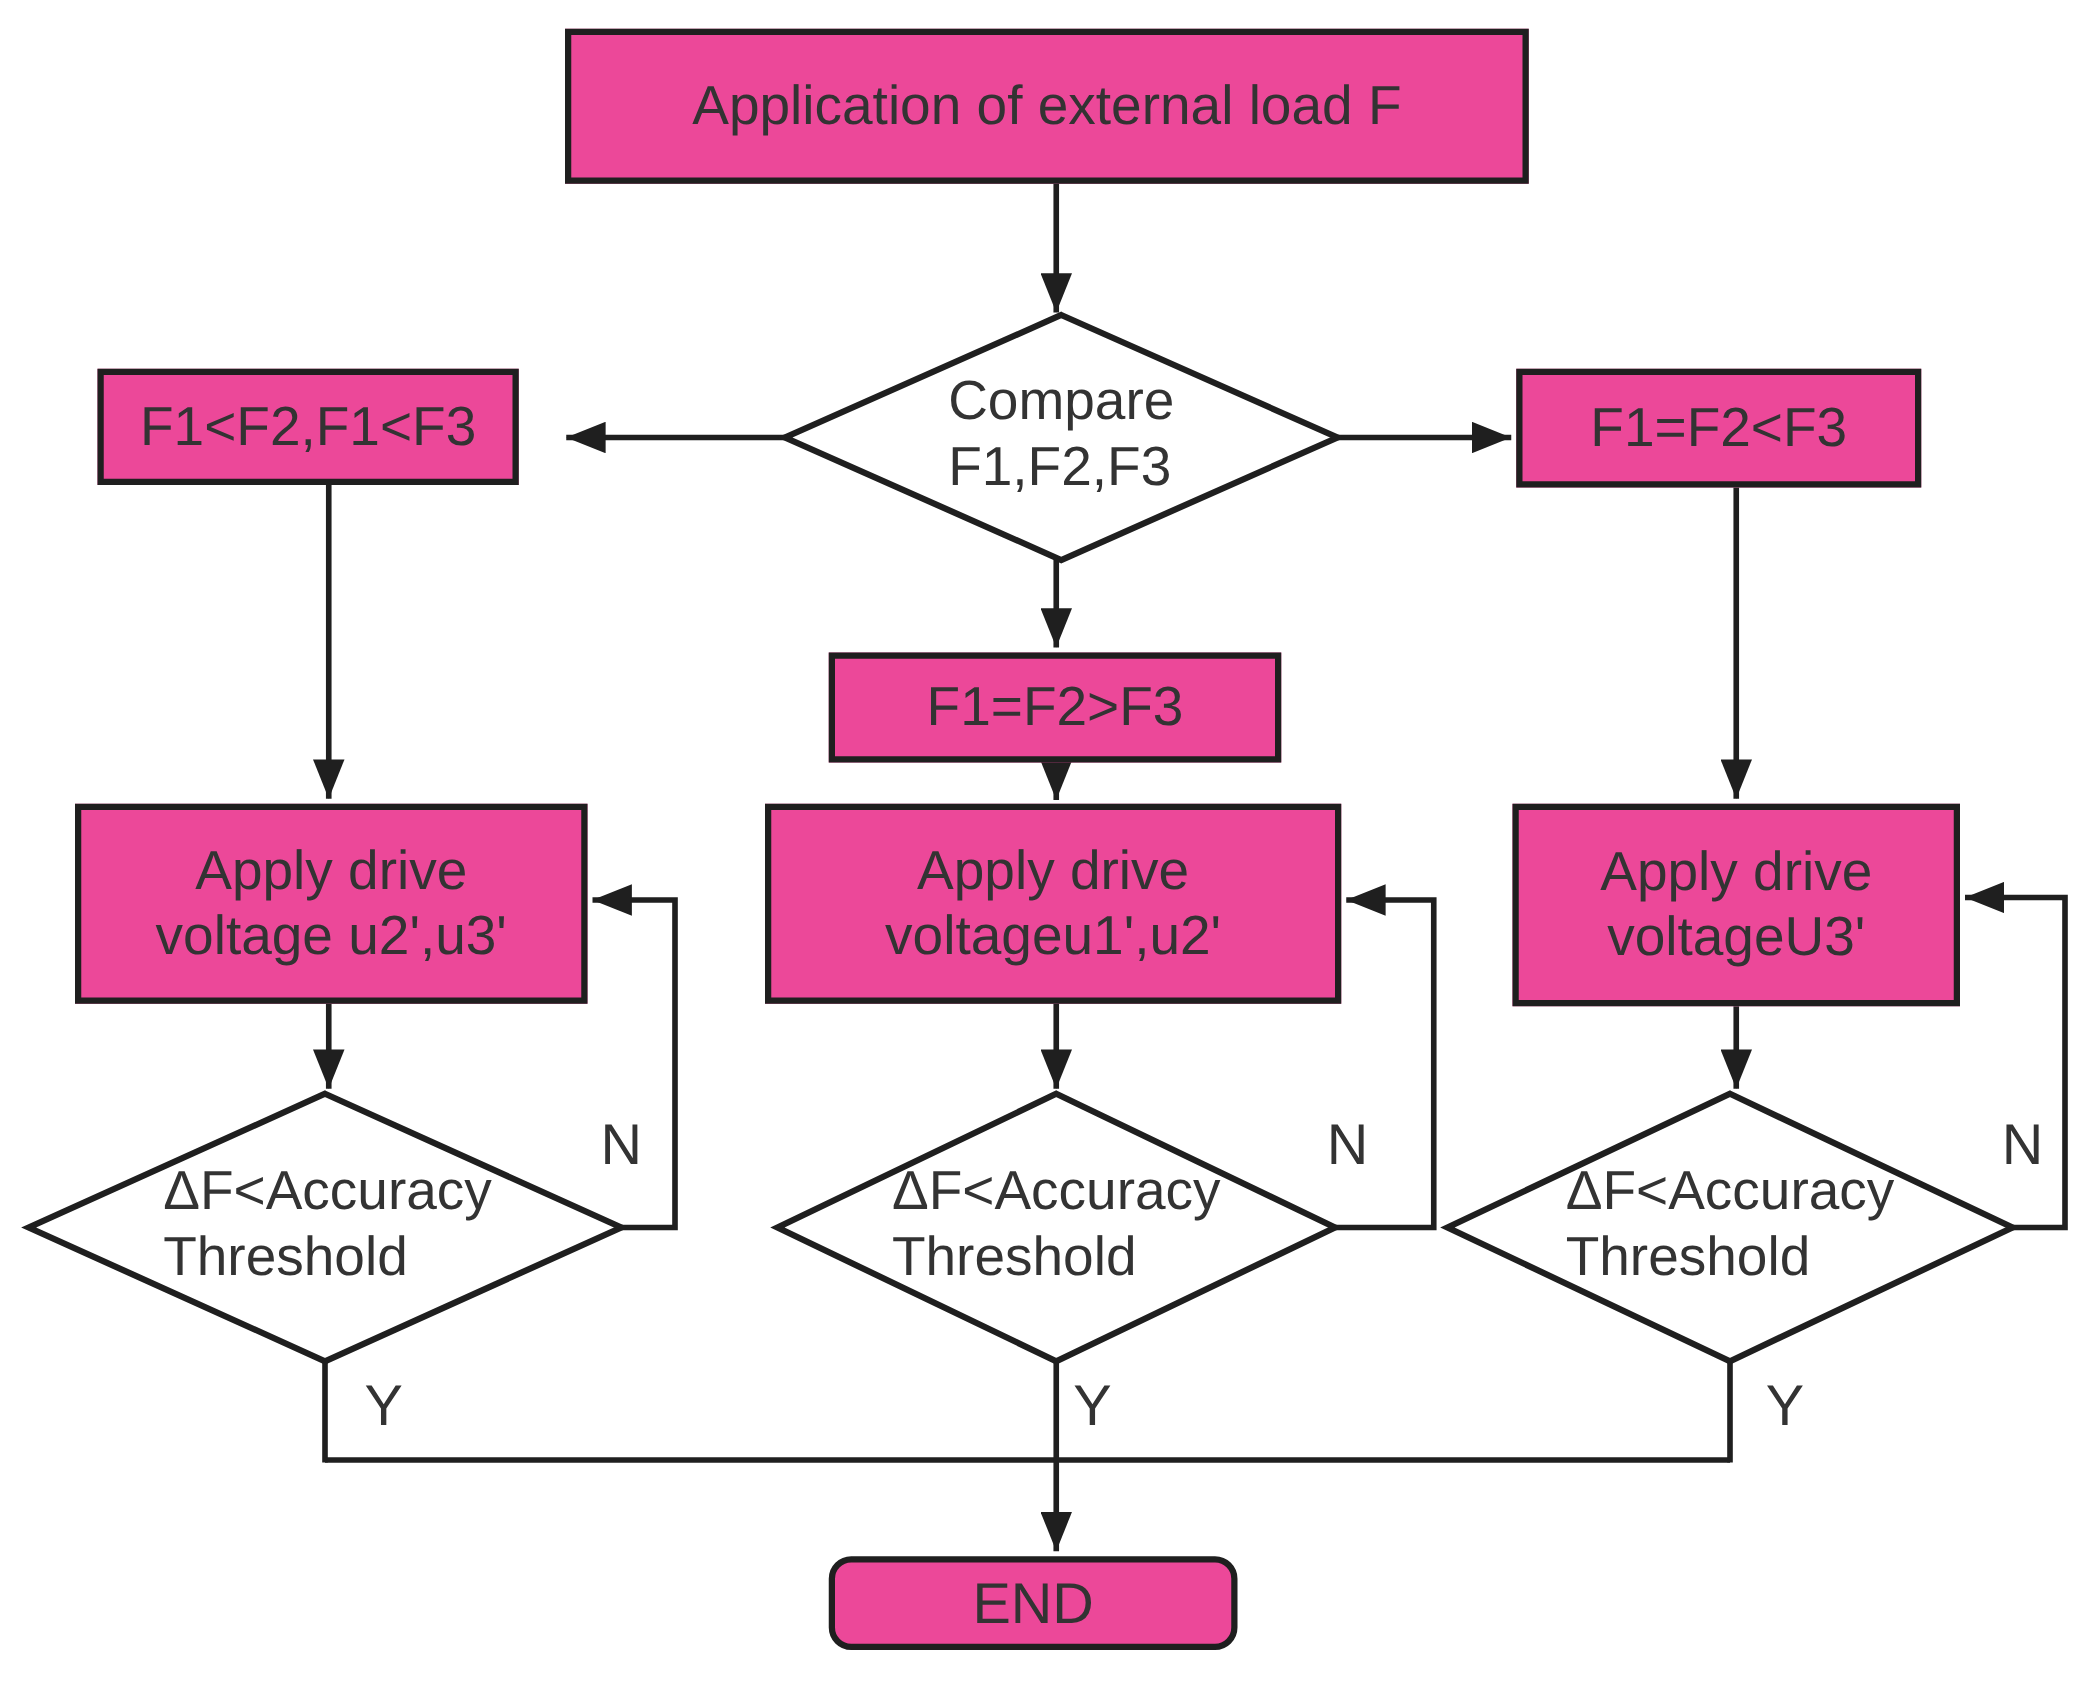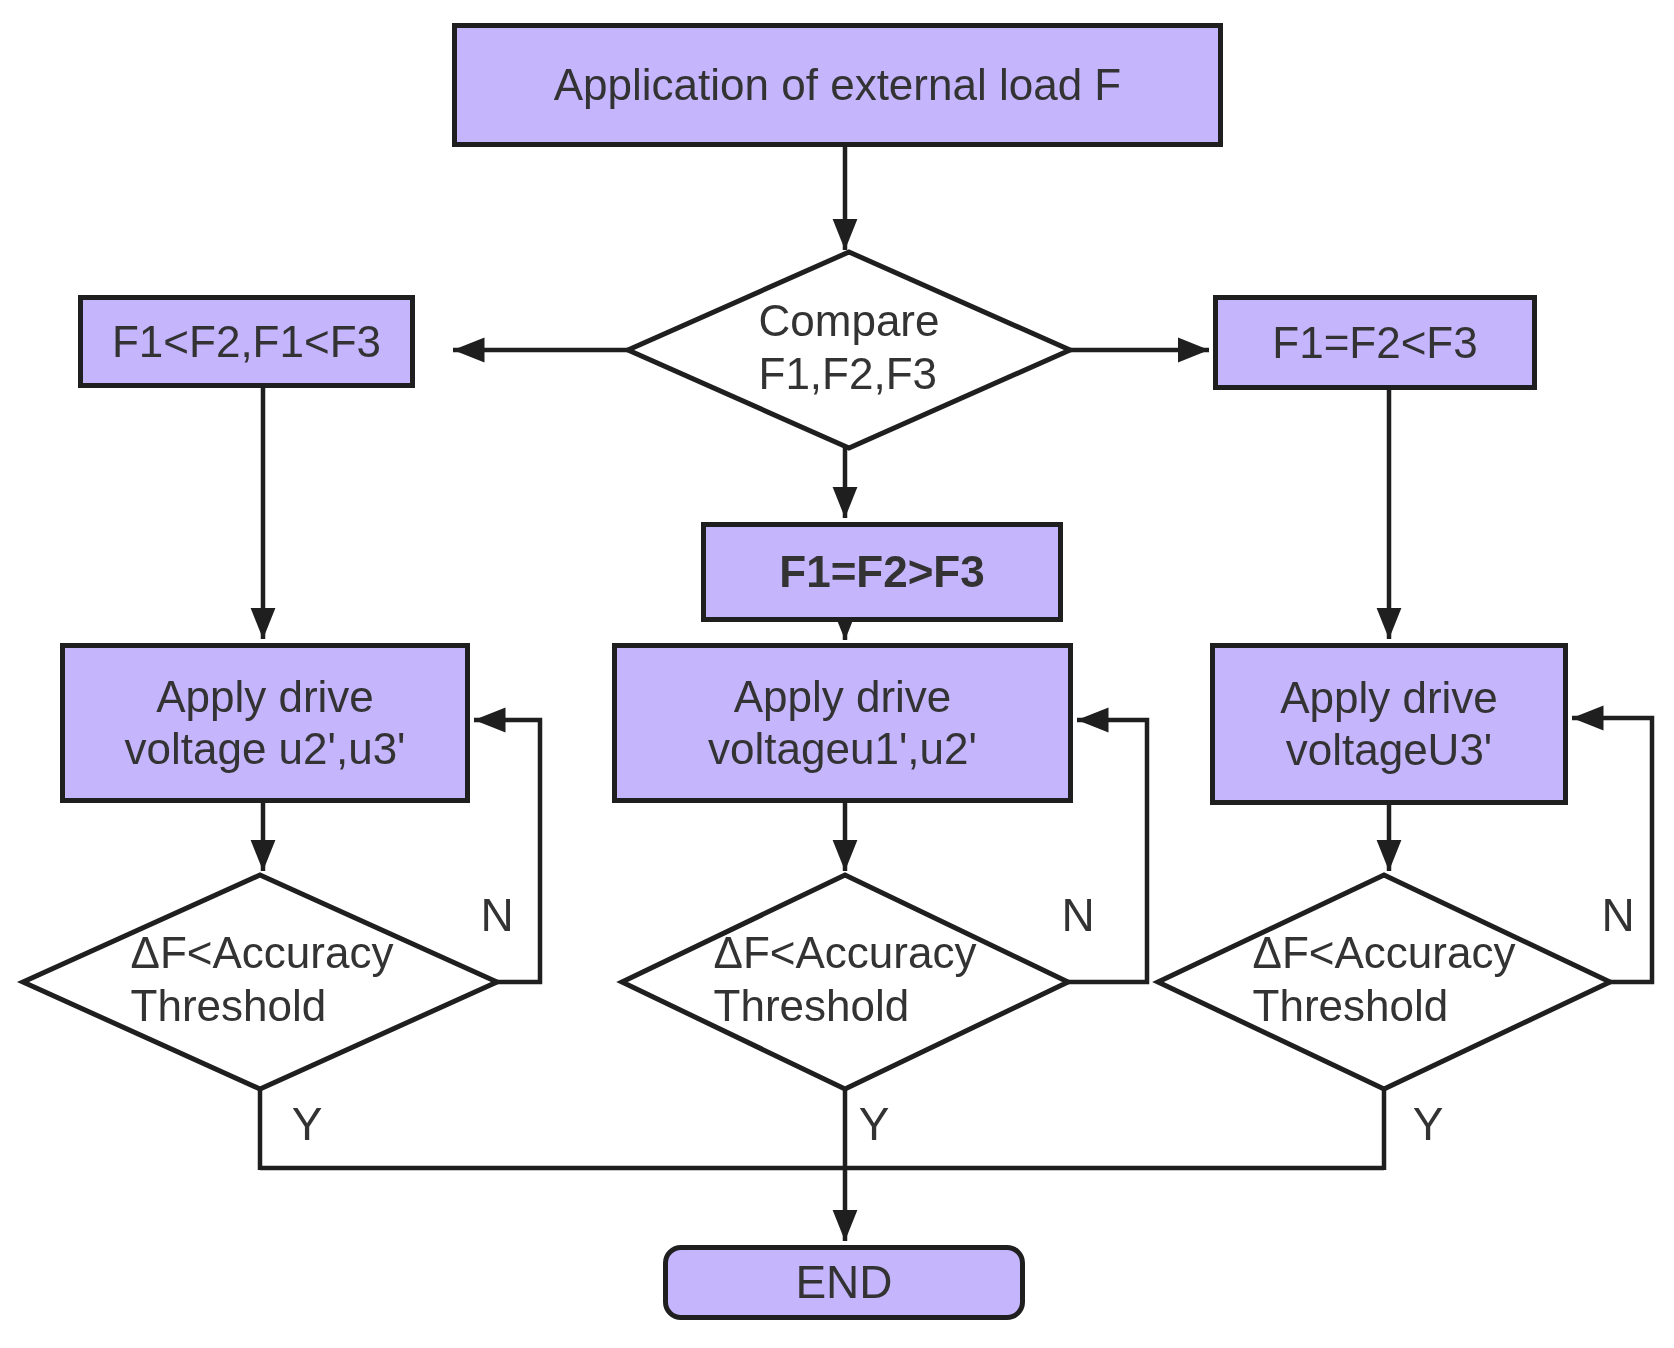--- a/index.html
+++ b/index.html
@@ -13,21 +13,21 @@
     width:1674px;height:1348px;
     background:var(--bg);
     font-family:"Liberation Sans","DejaVu Sans",sans-serif;
     color:var(--text);
     overflow:hidden;
   }
   .wires{position:absolute;left:0;top:0;width:1674px;height:1348px;}
   .node{
     position:absolute;
     box-sizing:border-box;
-    background:#c4b5fd;
+    background:#ec4899;
     border:5px solid var(--line);
     display:flex;
     flex-direction:column;
     align-items:center;
     justify-content:center;
     text-align:center;
     font-size:44px;
     line-height:1.18;
     color:var(--text);
   }
@@ -101,40 +101,40 @@
   </div>
 
   <div class="node" style="left:78px;top:295px;width:337px;height:93px;">
     <div>F1&lt;F2,F1&lt;F3</div>
   </div>
 
   <div class="node" style="left:1213px;top:295px;width:324px;height:95px;">
     <div>F1=F2&lt;F3</div>
   </div>
 
-  <div class="node" style="left:701px;top:522px;width:362px;height:100px;font-weight:bold;">
+  <div class="node" style="left:663px;top:522px;width:362px;height:88px;">
     <div>F1=F2&gt;F3</div>
   </div>
 
   <div class="node" style="left:60px;top:643px;width:410px;height:160px;">
     <div>Apply drive</div>
     <div>voltage u2',u3'</div>
   </div>
 
   <div class="node" style="left:612px;top:643px;width:461px;height:160px;">
     <div>Apply drive</div>
     <div>voltageu1',u2'</div>
   </div>
 
   <div class="node" style="left:1210px;top:643px;width:358px;height:162px;">
     <div>Apply drive</div>
     <div>voltageU3'</div>
   </div>
 
-  <div class="node rounded" style="left:663px;top:1245px;width:362px;height:75px;">
+  <div class="node rounded" style="left:663px;top:1245px;width:327px;height:75px;">
     <div>END</div>
   </div>
 
   <div class="dlabel" style="left:849px;top:348px;">
     <div>Compare</div>
     <div>F1,F2,F3</div>
   </div>
 
   <div class="dlabel" style="left:262px;top:980px;">
     <div>ΔF&lt;Accuracy</div>

